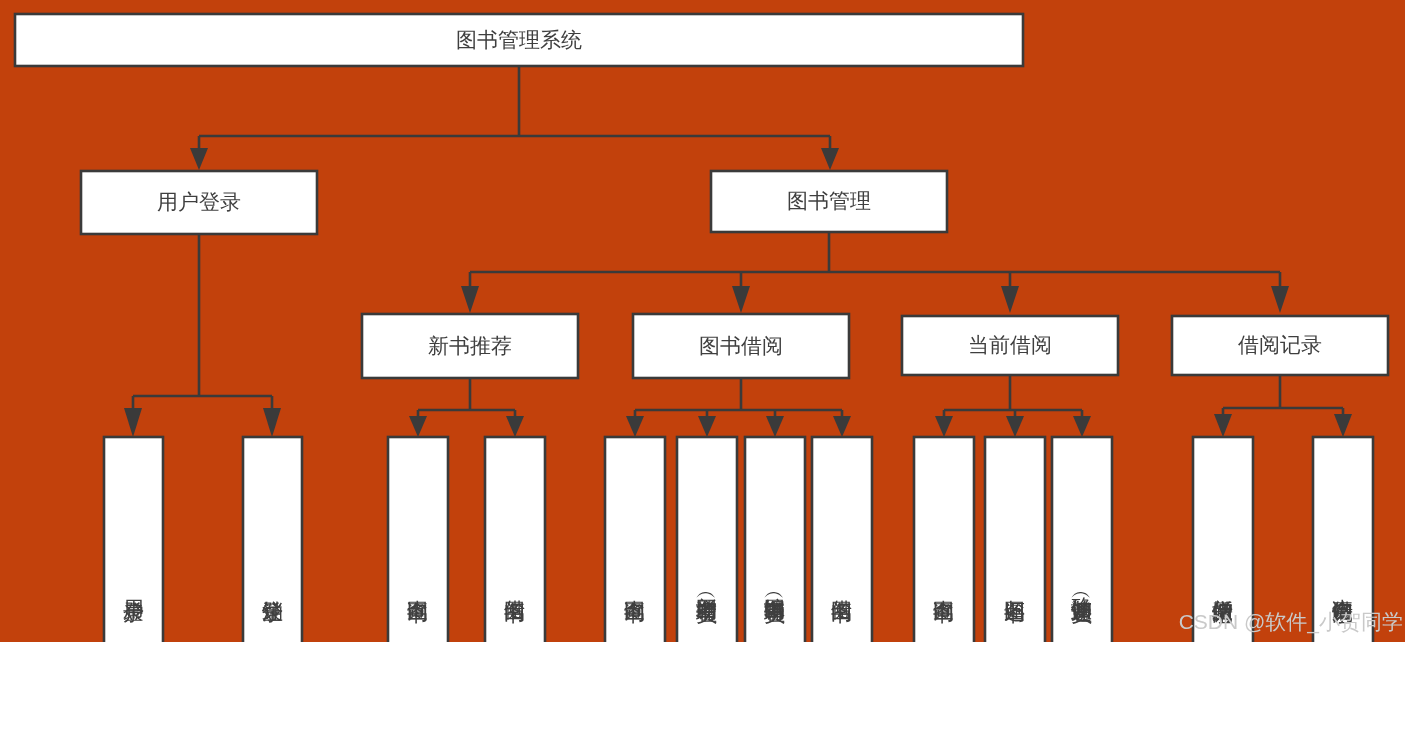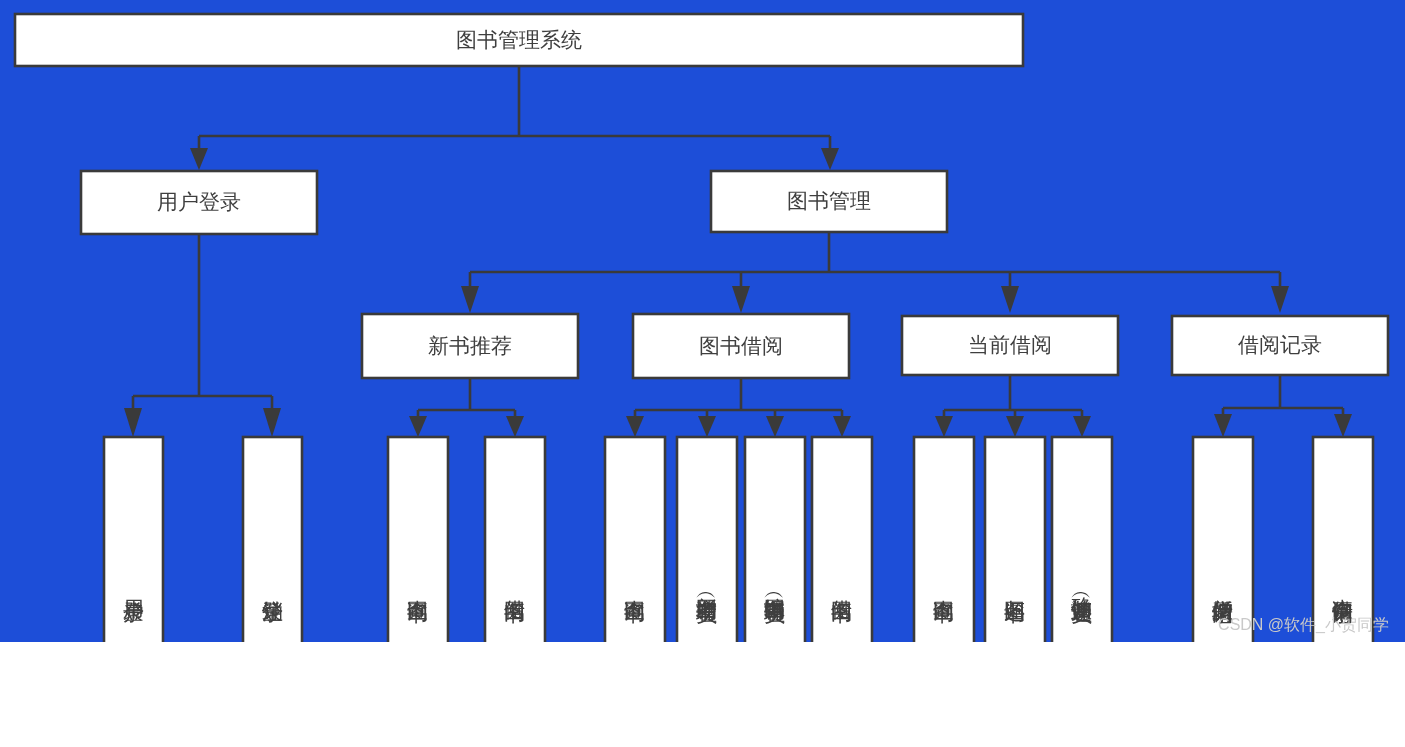--- a/index.html
+++ b/index.html
@@ -7,21 +7,21 @@
     padding: 0;
     background: #ffffff;
   }
   body {
     font-family: "Liberation Sans", "DejaVu Sans", sans-serif;
   }
   #diagram-root {
     position: relative;
     width: 1405px;
     height: 642px;
-    background: #1d4ed8;
+    background: #c2410c;
     overflow: hidden;
     text-decoration: underline;
   }
   svg#tree-svg {
     position: absolute;
     left: 0;
     top: 0;
     width: 1405px;
     height: 747px;
     display: block;
@@ -52,24 +52,24 @@
     font-family: "Liberation Sans", "DejaVu Sans", sans-serif;
     font-size: 21px;
     fill: #3f3f3f;
     writing-mode: vertical-rl;
     text-orientation: upright;
     text-anchor: middle;
     letter-spacing: 1px;
   }
   .watermark {
     position: absolute;
-    right: 16px;
+    right: 2px;
     bottom: 6px;
     font-family: "Liberation Sans", "DejaVu Sans", sans-serif;
-    font-size: 16px;
+    font-size: 21px;
     color: #c9c9c9;
     white-space: nowrap;
     user-select: none;
     text-align: center;
   }
 </style>
 </head>
 <body>
 
 <div id="diagram-root">

